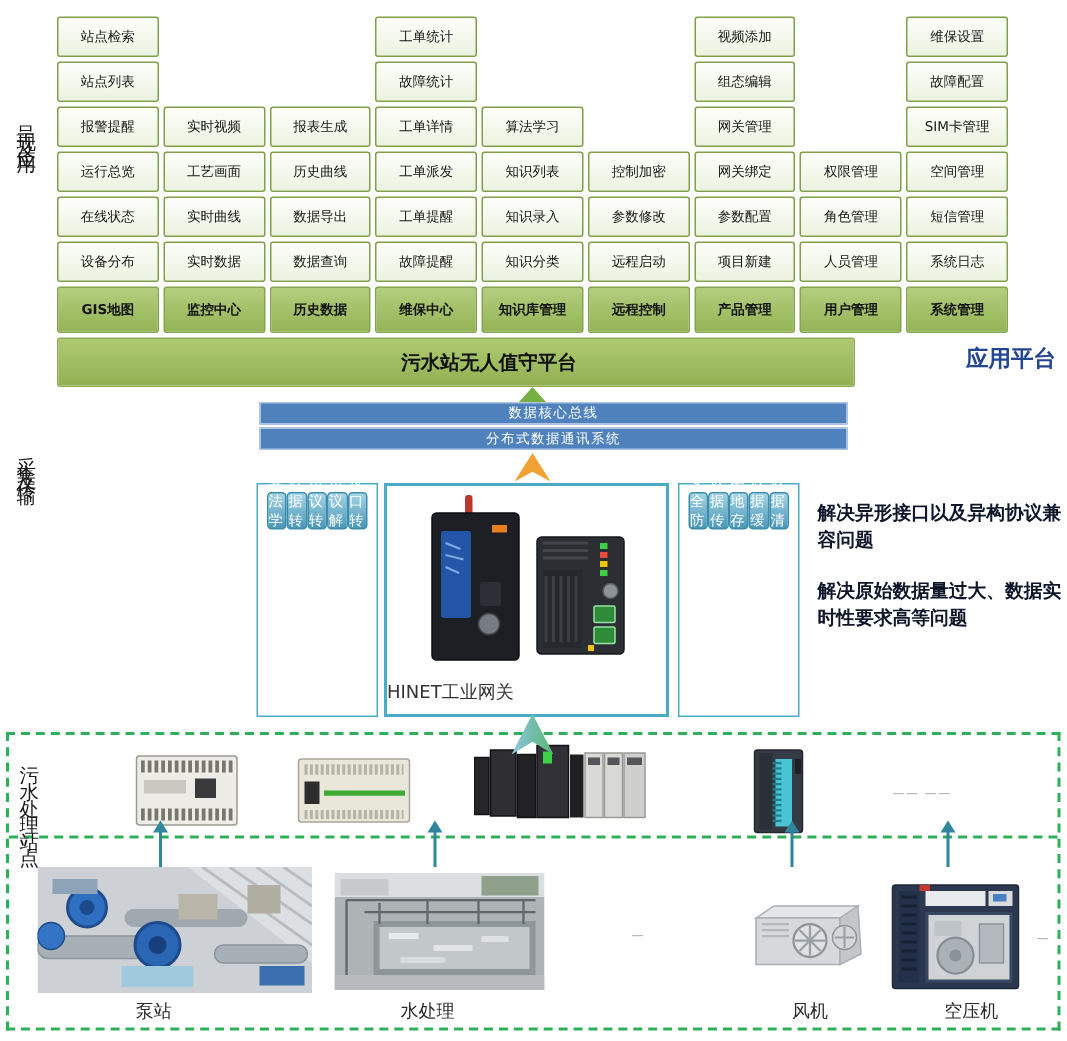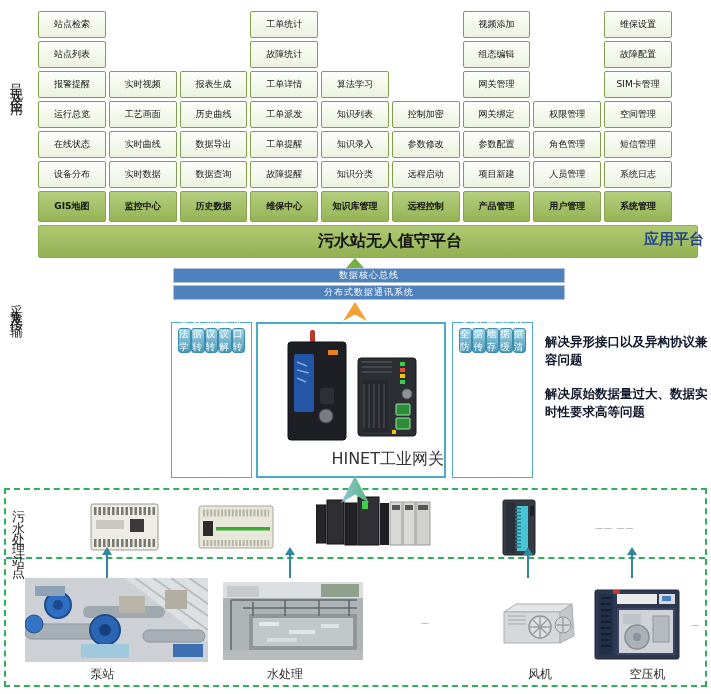--- a/index.html
+++ b/index.html
@@ -11,42 +11,42 @@
   .vlabel { position:absolute; writing-mode:vertical-rl; text-orientation:upright; font-size:13px; color:#1a1a1a; letter-spacing:5px; }
   #vl-station { letter-spacing:11px; }
 
   
   .app-grid { position:absolute; left:38px; top:8px; width:634px; display:grid; grid-template-columns:repeat(9,1fr); column-gap:3px; }
   .grid-col { display:flex; flex-direction:column; justify-content:flex-end; gap:3px; height:214px; }
   .cell { height:27px; display:flex; align-items:center; justify-content:center; font-size:9px; color:#141414; background:linear-gradient(180deg,#fdfefb,#ecf2df); border:1px solid #7f9f4a; border-radius:2px; white-space:nowrap; }
   .cell.header { height:31px; background:linear-gradient(180deg,#b4ce7e,#94b455); font-weight:bold; border-color:#85a450; }
 
   
-  .banner { position:absolute; left:38px; top:225px; width:660px; height:33px; background:linear-gradient(180deg,#afc972,#92b152); border:1px solid #8dad56; display:flex; align-items:center; justify-content:center; font-size:16px; font-weight:bold; color:#111; border-radius:2px;padding-left:44px; }
+  .banner { position:absolute; left:38px; top:225px; width:532px; height:33px; background:linear-gradient(180deg,#afc972,#92b152); border:1px solid #8dad56; display:flex; align-items:center; justify-content:center; font-size:13px; font-weight:bold; color:#111; border-radius:2px;padding-left:44px; }
   .platform-tag { position:absolute; left:644px; top:230px; font-size:15px; font-weight:bold; color:#24468e; z-index:4; }
 
   
   .arrow-up-green { position:absolute; left:346px; top:258px; width:0; height:0; border-left:9px solid transparent; border-right:9px solid transparent; border-bottom:10px solid #76b043; }
   .arrow-orange-svg { position:absolute; left:343px; top:302px; z-index:3; }
   .arrow-grad-svg { position:absolute; left:341px; top:476px; z-index:5; }
   .uplink { position:absolute; width:14px; height:31px; top:547px; z-index:3; }
   .uplink .head { position:absolute; left:2px; top:0; width:0; height:0; border-left:5px solid transparent; border-right:5px solid transparent; border-bottom:8px solid #31859c; }
   .uplink .stem { position:absolute; left:6px; top:7px; width:2px; height:24px; background:#31859c; }
 
   
   .bus-bar { position:absolute; left:173px; width:392px; height:15px; background:#4f81bd; border:1px solid #aec4e0; color:#fff; font-size:9px; display:flex; align-items:center; justify-content:center; letter-spacing:1px; }
   #bus1 { top:268px; } #bus2 { top:285px; }
 
   
   .gw-side { position:absolute; top:322px; width:81px; height:156px; border:1px solid #4bacc6; background:#fff; display:flex; flex-direction:row; justify-content:space-between; padding:5px 6px; }
   #gw-left { left:171px; } #gw-right { left:452px; }
   .gw-btn { height:25px; border-radius:3px; background:linear-gradient(180deg,#a4d4e6,#4a97b7); border:1px solid #3a8dad; color:#fff; font-size:9.5px; display:flex; align-items:center; justify-content:center; letter-spacing:1px; }
   .gw-center { position:absolute; left:256px; top:322px; width:190px; height:156px; border:2px solid #4bacc6; background:#fff; }
   .gw-device-svg { position:absolute; left:18px; top:6px; }
-  .gw-label { position:absolute; bottom:6px; width:100%; text-align:right; font-size:16px; color:#333; }
+  .gw-label { position:absolute; bottom:6px; width:100%; text-align:left; font-size:12px; color:#333; }
 
   
   .benefits { position:absolute; left:545px; top:333px; width:166px; color:#0f172a; font-weight:bold; font-size:12.5px; line-height:1.45; }
   .benefits .p2 { margin-top:16px; }
 
   
   .station-box { position:absolute; left:4px; top:488px; width:703px; height:199px; border:2px dashed #2eb05a; }
   .station-divider { position:absolute; left:0; top:67px; width:100%; border-top:2px dashed #2eb05a; }
   .plc-svg, .photo-svg { position:absolute; }
   .ellipsis { position:absolute; color:#9aa0a6; font-size:8px; letter-spacing:1px; }

